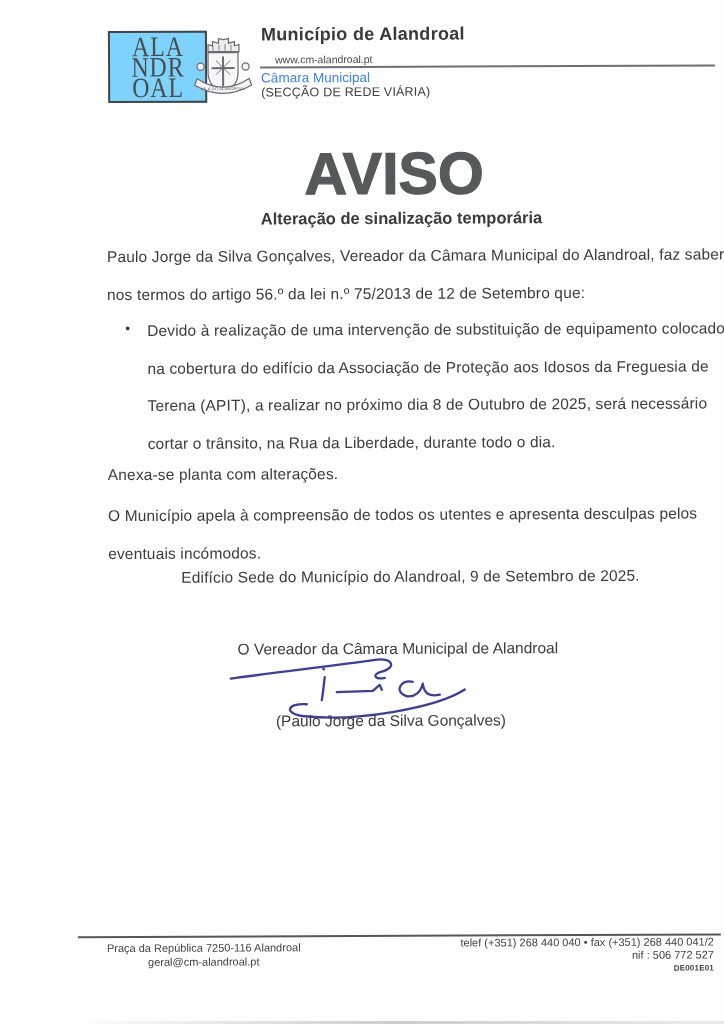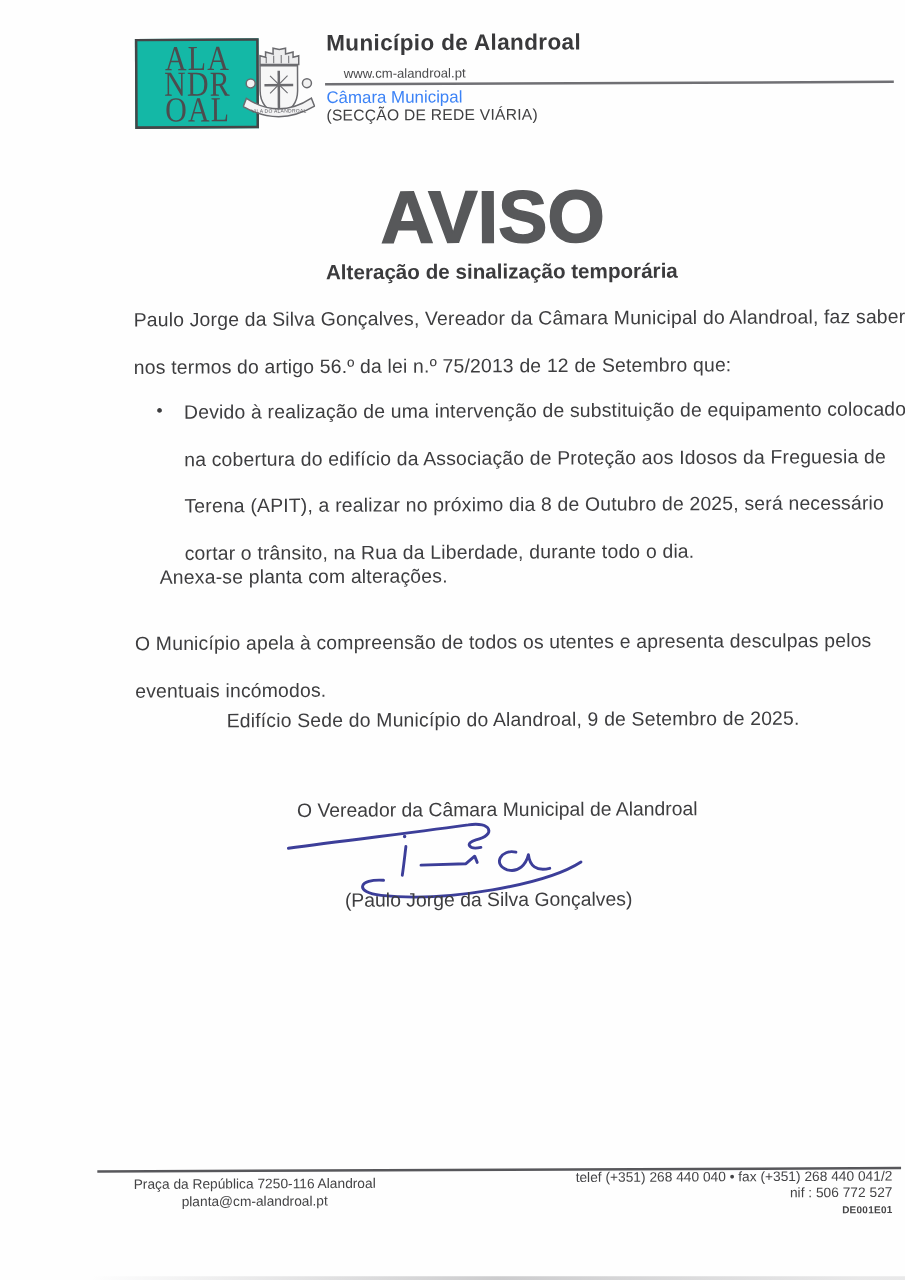--- a/index.html
+++ b/index.html
@@ -9,21 +9,21 @@
     background:#fefefe; overflow:hidden;
     font-family:"Liberation Sans", sans-serif;
     color:#3c3c3e;
   }
   .sheet { position:absolute; inset:0; transform:rotate(-0.25deg); transform-origin:50% 50%; }
 
   
   .logo-box {
     position:absolute; left:110px; top:30px; width:99px; height:72px;
     border:2px solid #454547; display:flex; align-items:center; justify-content:center;
-    background:#14b8a6;
+    background:#7dd3fc;
   }
   .logo-text {
     font-family:"Liberation Serif", serif; font-size:26px; line-height:19px;
     text-align:center; color:#4c4c4e; letter-spacing:1px;
     transform:scale(0.92,1.08);
   }
   .crest { position:absolute; left:196px; top:29px; width:58px; height:73px; }
   .hdr-title { position:absolute; left:263px; top:24px; font-size:18px; font-weight:bold; color:#39393b; letter-spacing:0.3px; }
   .hdr-site  { position:absolute; left:277px; top:53px; font-size:10.5px; color:#4a4a4c; }
   .hdr-rule  { position:absolute; left:262px; top:66px; width:455px; height:2px; background:#707074; }
@@ -38,21 +38,21 @@
   .subtitle {
     position:absolute; left:262px; top:209px; font-size:16.5px; font-weight:bold; color:#3b3b3d;
   }
 
   
   .para { position:absolute; font-size:15.5px; color:#3d3d3f; letter-spacing:0.15px; }
   .para .line { height:37.5px; line-height:37.5px; white-space:nowrap; }
   .p-intro   { left:108px; top:237px; }
   .p-bullet  { left:148px; top:311px; }
   .bullet-dot { position:absolute; left:126px; top:319px; font-size:14px; color:#3d3d3f; }
-  .p-anexa   { left:108px; top:443px;margin-left:20px; }
+  .p-anexa   { left:108px; top:455px; }
   .p-apology { left:108px; top:496px; }
   .p-date    { left:181px; top:558px; }
 
   
   .sig-role { position:absolute; left:237px; top:640px; font-size:15.5px; color:#3d3d3f; white-space:nowrap; }
   .sig-svg  { position:absolute; left:225px; top:648px; width:252px; height:72px; }
   .sig-name { position:absolute; left:275px; top:712px; font-size:15.5px; color:#3d3d3f; white-space:nowrap; }
 
   
   .footer-rule { position:absolute; left:76px; top:935px; width:643px; height:2px; background:#57575b; }
@@ -143,21 +143,21 @@
         <path d="M110,44 L146,43 l7,-6 l2,5"></path>
         <path d="M186,34 C174,31 167,44 179,48 C188,50.5 194,44 196,36 C197,45 202,49.5 213,47"></path>
         <path d="M238,42 C210,60 130,74 78,68 C56,65.5 60,54.5 80,56"></path>
       </g>
     </svg>
     <div class="sig-name">(Paulo Jorge da Silva Gonçalves)</div>
 
     <div class="footer-rule"></div>
     <div class="footer-left">
       <div>Praça da República  7250-116 Alandroal</div>
-      <div>planta@cm-alandroal.pt</div>
+      <div>geral@cm-alandroal.pt</div>
     </div>
     <div class="footer-right">
       <div>telef  (+351) 268 440 040 • fax  (+351) 268 440 041/2</div>
       <div>nif : 506 772 527</div>
       <div class="doc-code">DE001E01</div>
     </div>
 
   </div>
   <div class="scan-edge-bottom"></div>
 </div>

